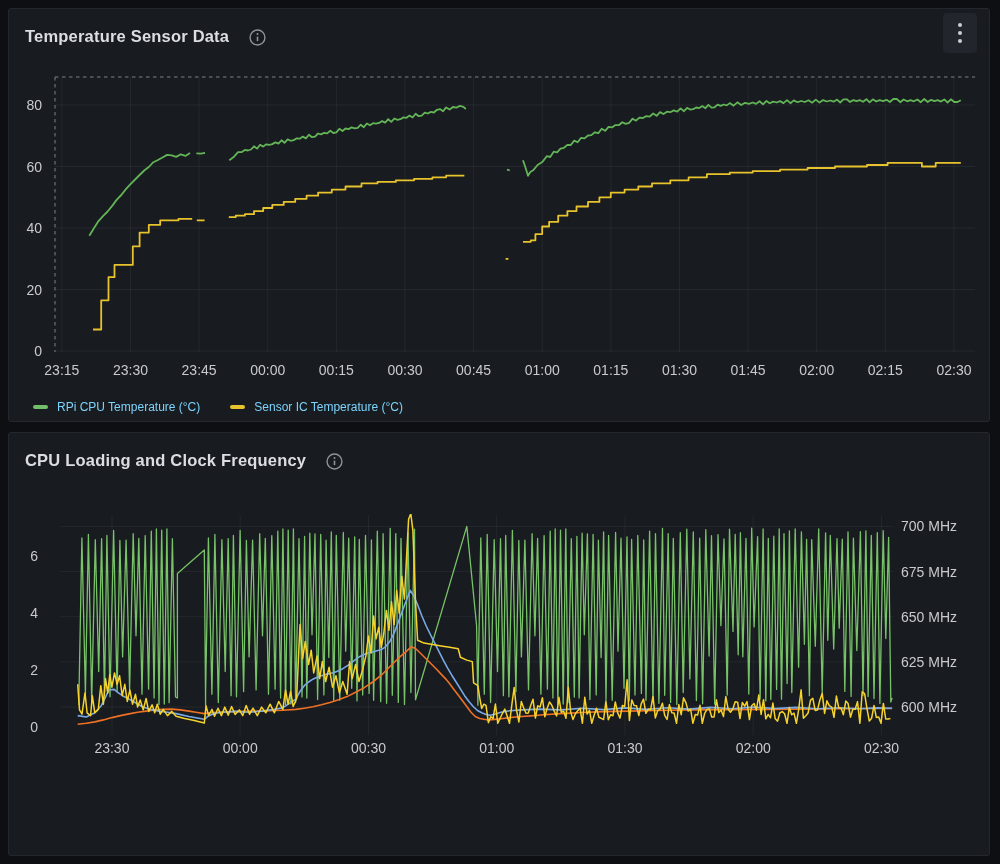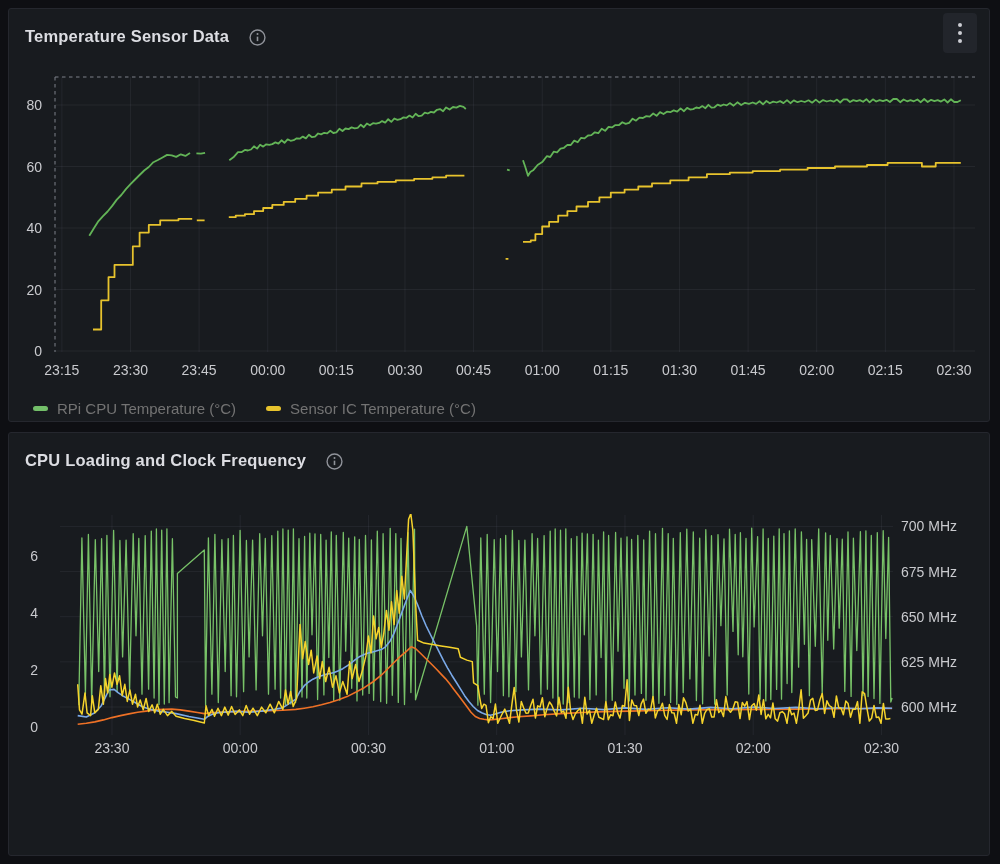--- a/index.html
+++ b/index.html
@@ -10,21 +10,21 @@
   .panel-header{position:absolute;left:16px;top:18px;display:flex;align-items:center;gap:20px;}
   .panel-title{font-size:16.5px;font-weight:700;color:#dcdde2;letter-spacing:.2px;text-align:right;}
   .info-icon{display:inline-flex;margin-top:2px;}
   .kebab{position:absolute;right:12px;top:4px;width:34px;height:40px;border-radius:4px;background:#22252b;
     display:flex;flex-direction:column;align-items:center;justify-content:center;gap:4px;cursor:pointer;}
   .kebab i{width:4px;height:4px;border-radius:50%;background:#cdced4;display:block;}
   .legend{position:absolute;display:flex;align-items:center;gap:30px;}
   #legend-temp{left:24px;top:391px;}
   .legend-item{display:flex;align-items:center;gap:9px;cursor:pointer;}
   .legend-item .pill{width:15px;height:4.5px;border-radius:3px;display:block;}
-  .legend-item .lbl{font-size:15px;color:#737373;}
+  .legend-item .lbl{font-size:12px;color:#7dd3fc;}
   svg.chart-layer{position:absolute;left:0;top:0;pointer-events:none;}
   .tick{font-size:14px;fill:#c9cace;}
 </style>
 </head>
 <body>
 
 <div class="panel" id="panel-temp">
   <div class="panel-header">
     <span class="panel-title">Temperature Sensor Data</span>
     <span class="info-icon">

